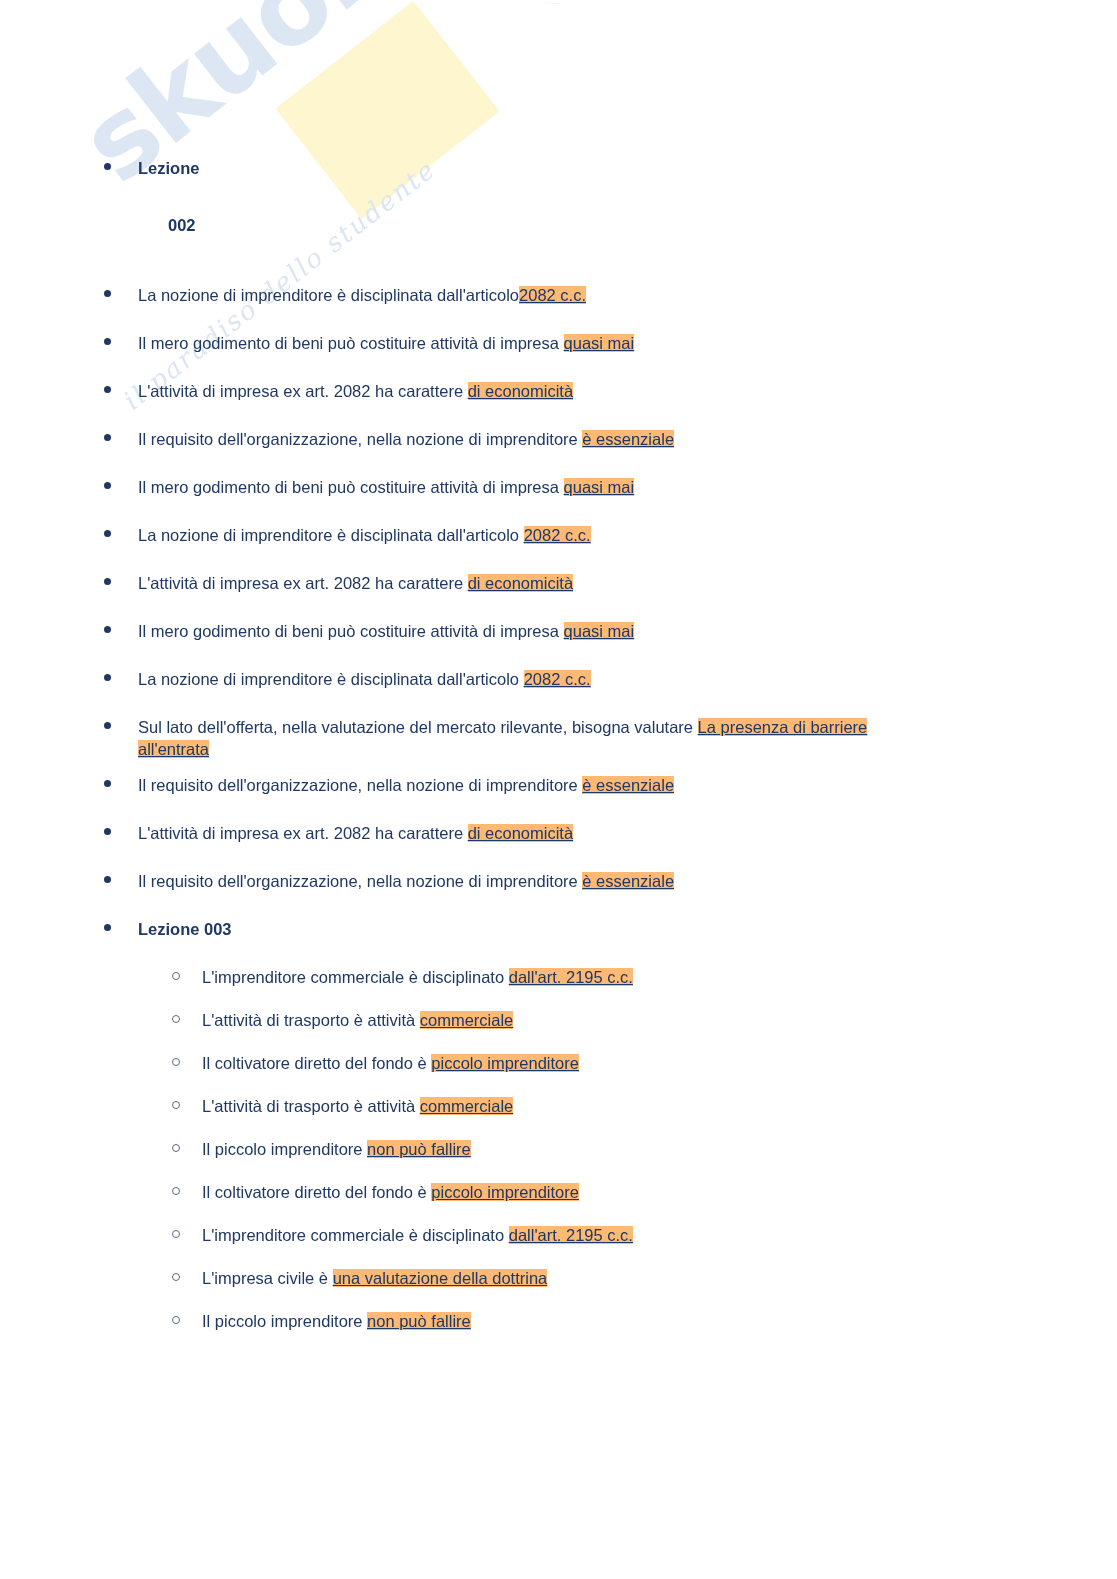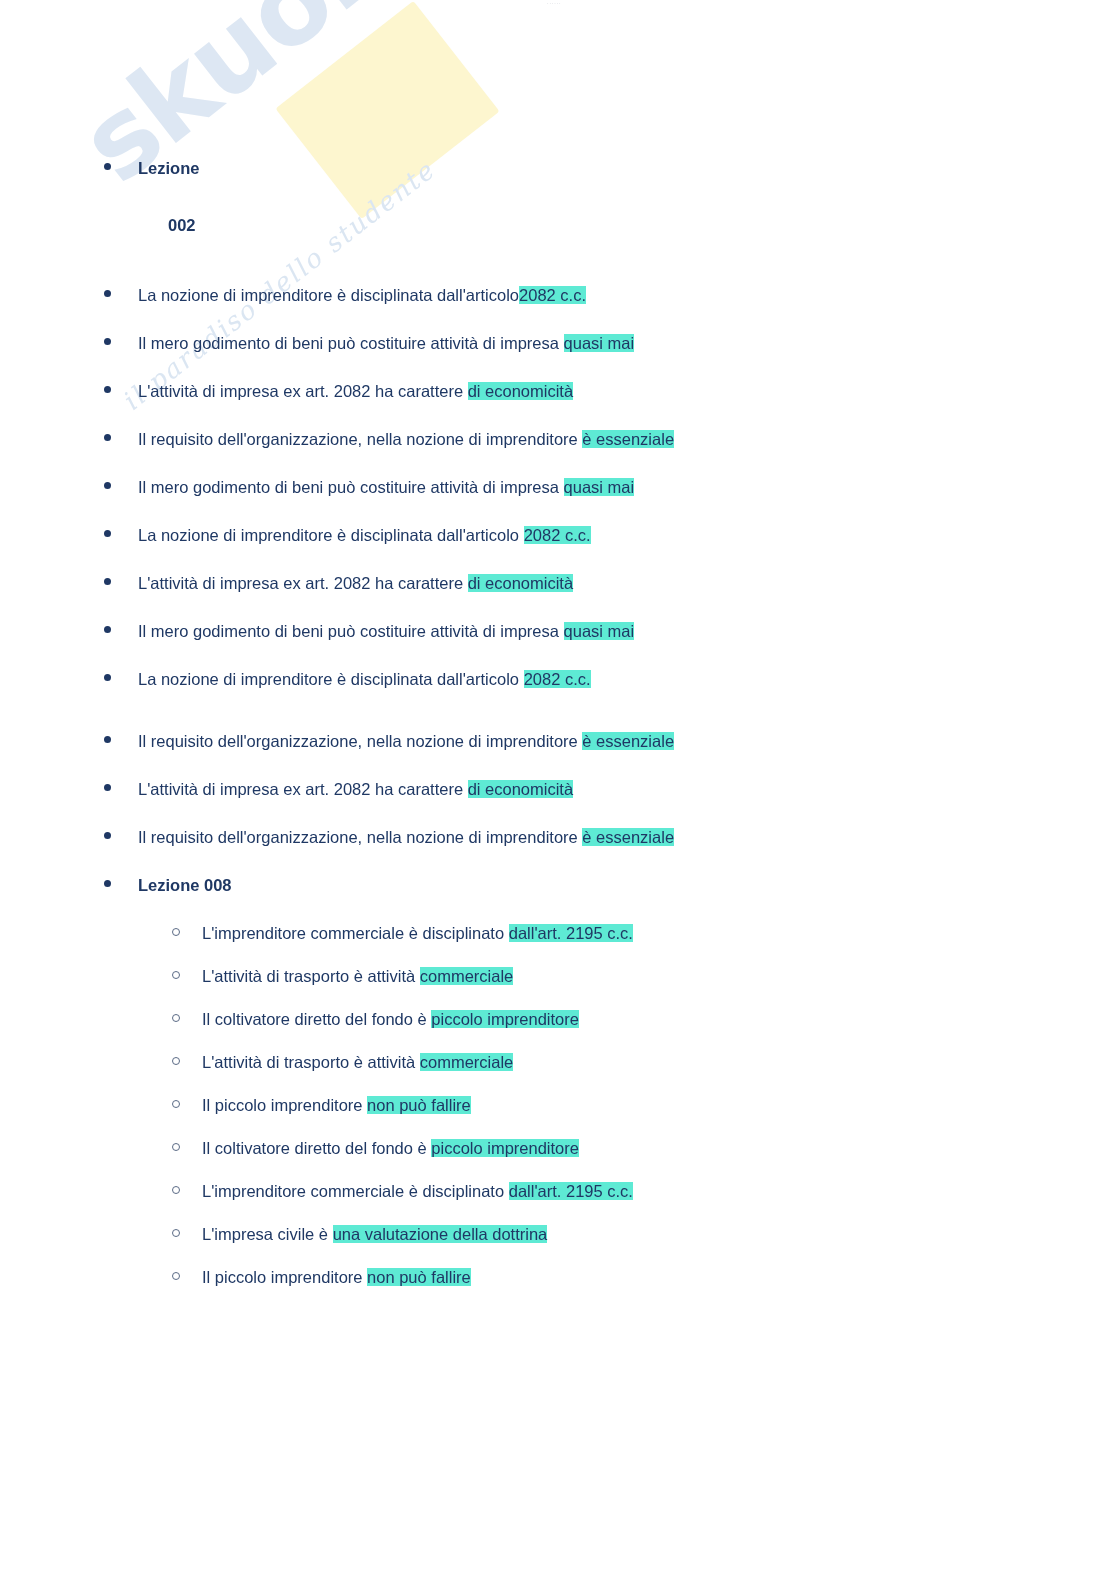--- a/index.html
+++ b/index.html
@@ -144,23 +144,24 @@
     font-weight: 700;
     color: #1f3864;
   }
   .heading .second-line {
     display: block;
     padding-left: 30px;
     margin-top: 35px;
   }
 
   mark.hl {
-    background: #5eead4;
+    background: #fdba74;
     color: #1f3864;
     padding: 0;
+    text-decoration: underline;
   }
 
   
   .gap-lg { height: 48px; }
   .gap-md { height: 24px; }
   .gap-sm { height: 19px; }
   .gap-xs { height: 14px; }
   .spacer-top { height: 158px; }
 </style>
 </head>
@@ -238,20 +239,24 @@
         <span>Il mero godimento di beni può costituire attività di impresa </span><mark class="hl">quasi mai</mark>
       </li>
       <div class="gap-md"></div>
 
       <li class="item lvl1">
         <span class="bullet"></span>
         <span>La nozione di imprenditore è disciplinata dall'articolo </span><mark class="hl">2082 c.c.</mark>
       </li>
       <div class="gap-md"></div>
 
+      <li class="item lvl1">
+        <span class="bullet"></span>
+        <span>Sul lato dell'offerta, nella valutazione del mercato rilevante, bisogna valutare </span><mark class="hl">La presenza di barriere all'entrata</mark>
+      </li>
       <div class="gap-xs"></div>
 
       <li class="item lvl1">
         <span class="bullet"></span>
         <span>Il requisito dell'organizzazione, nella nozione di imprenditore </span><mark class="hl">è essenziale</mark>
       </li>
       <div class="gap-md"></div>
 
       <li class="item lvl1">
         <span class="bullet"></span>
@@ -260,21 +265,21 @@
       <div class="gap-md"></div>
 
       <li class="item lvl1">
         <span class="bullet"></span>
         <span>Il requisito dell'organizzazione, nella nozione di imprenditore </span><mark class="hl">è essenziale</mark>
       </li>
       <div class="gap-md"></div>
 
       <li class="item lvl1 heading">
         <span class="bullet"></span>
-        <span>Lezione 008</span>
+        <span>Lezione 003</span>
       </li>
       <div class="gap-md"></div>
 
       <li class="item lvl2">
         <span class="bullet-o"></span>
         <span>L'imprenditore commerciale è disciplinato </span><mark class="hl">dall'art. 2195 c.c.</mark>
       </li>
       <div class="gap-sm"></div>
 
       <li class="item lvl2">

